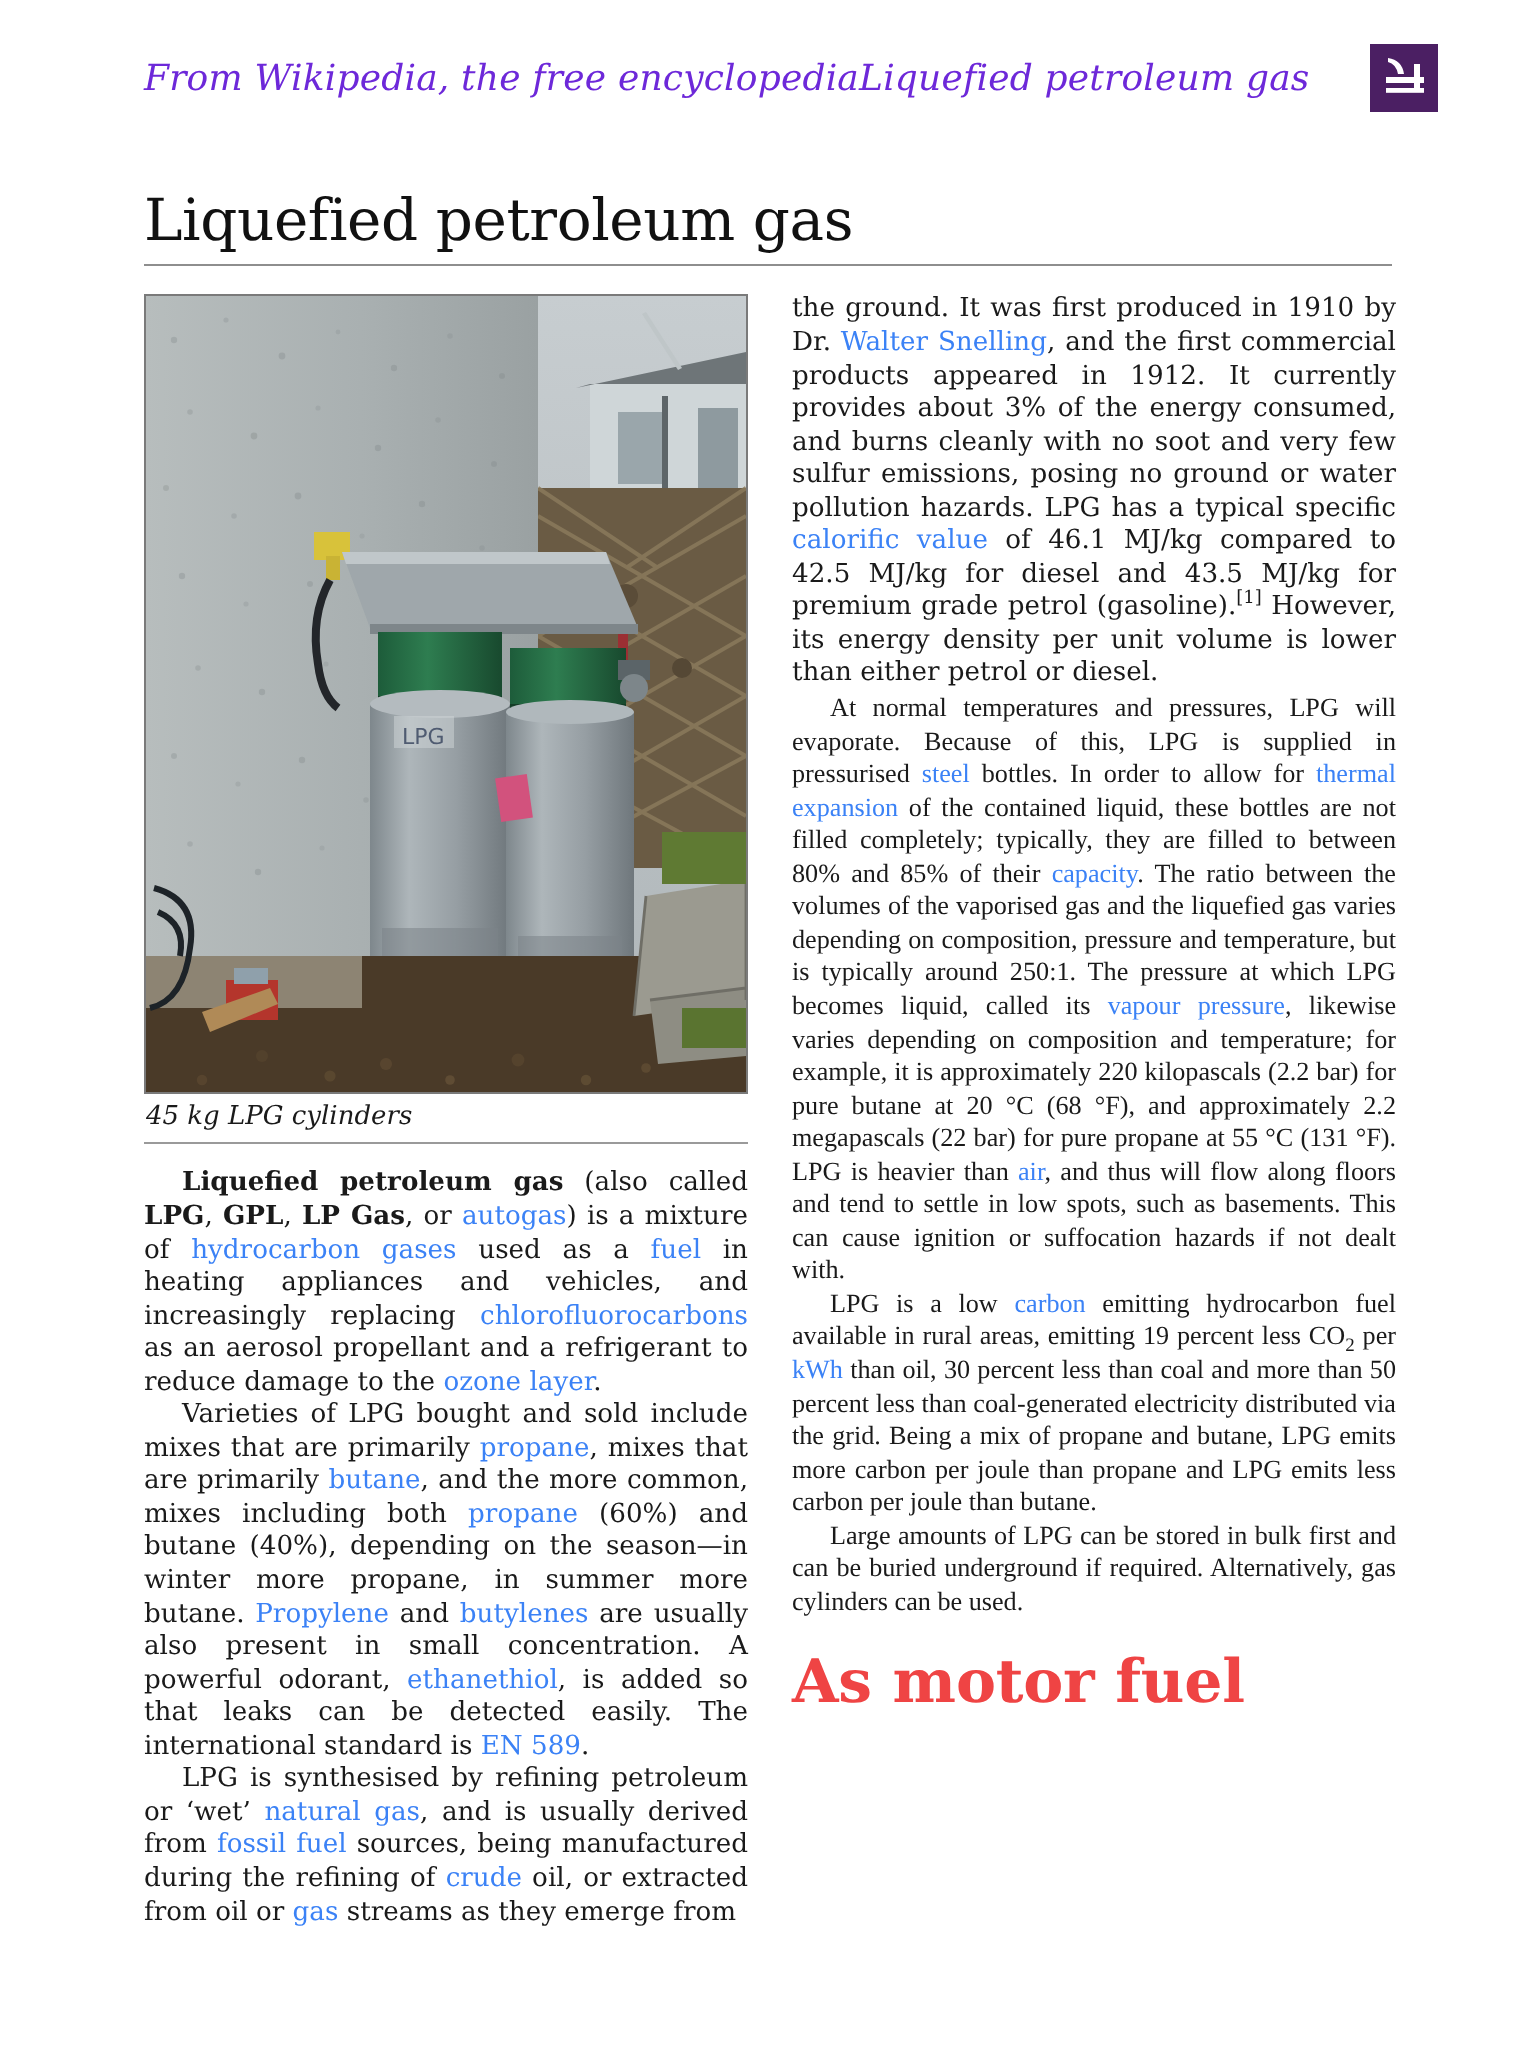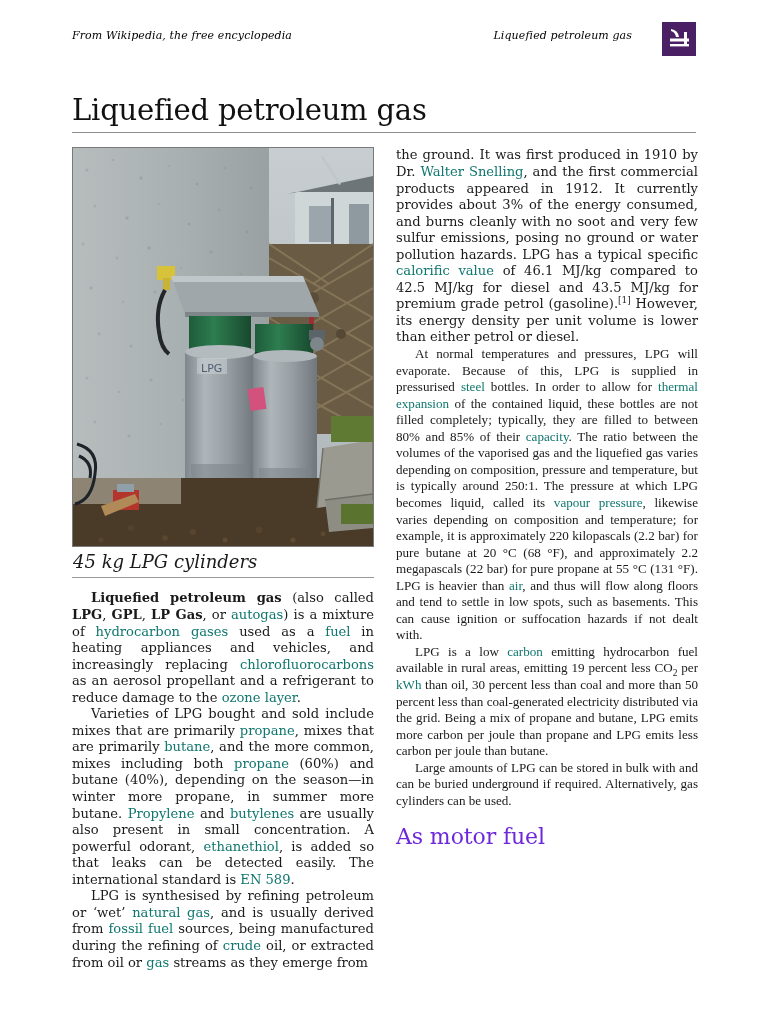--- a/index.html
+++ b/index.html
@@ -25,23 +25,23 @@
   
   .runhead {
     display: flex;
     align-items: flex-start;
     justify-content: space-between;
     height: 46px;
   }
   .runhead-left,
   .runhead-center {
     font-style: italic;
-    font-size: 11px;
+    font-size: 18px;
     letter-spacing: .1px;
-    color: #000000;
+    color: #6d28d9;
     white-space: nowrap;
     padding-top: 7px;
   }
   .runhead-center {
     margin-left: auto;
     margin-right: 30px;
   }
   .wiki-logo {
     width: 34px;
     height: 34px;
@@ -90,60 +90,60 @@
     border: 1px solid #7a7a7a;
     box-sizing: border-box;
     overflow: hidden;
     position: relative;
     background: #8d9496;
     display: block;
   }
   .photo svg { display: block; }
   figcaption.photo-caption {
     font-style: italic;
-    font-size: 18px;
+    font-size: 13px;
     padding: 4px 0 5px 1px;
     color: #1a1a1a;
     border-bottom: 1px solid #9a9a9a;
   }
 
   
   p.prose {
     margin: 0;
     font-size: 13.1px;
     line-height: 16.55px;
     text-align: justify;
     -webkit-hyphens: auto;
     hyphens: auto;
     text-indent: 1.45em;
     color: #1a1a1a;
   }
   p.prose.first { text-indent: 1.45em; }
   .lead { font-weight: bold; }
   a.wlink {
-    color: #0f766e;
+    color: #3b82f6;
     text-decoration: none;
   }
   .italic { }
   sup.cite {
     font-size: 9px;
     vertical-align: super;
     line-height: 0;
   }
   sub.sub {
     font-size: 9.5px;
     vertical-align: sub;
     line-height: 0;
   }
   h2.section-head {
-    font-weight: normal;
-    font-size: 22px;
+    font-weight: bold;
+    font-size: 30px;
     line-height: 1.1;
     margin: 16px 0 0 0;
-    color: #6d28d9;
+    color: #ef4444;
     letter-spacing: -.1px;
   }
   .col-right p.prose + p.prose { margin-top: 0; font-family: Liberation Serif, serif; }
 </style>
 </head>
 <body>
 
 <div class="page">
 
   <div class="runhead">
@@ -338,18 +338,18 @@
     </div>
 
     <div class="col col-right">
 
       <p class="prose" style="text-indent:0"><span>the ground. It was first produced in 1910 by Dr. </span><a class="wlink" href="#">Walter Snelling</a><span>, and the first commercial products appeared in 1912. It currently provides about 3% of the energy consumed, and burns cleanly with no soot and very few sulfur emissions, posing no ground or water pollution hazards. LPG has a typical specific </span><a class="wlink" href="#">calorific value</a><span> of 46.1 MJ/kg compared to 42.5 MJ/kg for diesel and 43.5 MJ/kg for premium grade petrol (gasoline).</span><sup class="cite">[1]</sup><span> However, its energy density per unit </span><span class="italic">volume</span><span> is lower than either petrol or diesel.</span></p>
 
       <p class="prose"><span>At normal temperatures and pressures, LPG will evaporate. Because of this, LPG is supplied in pressurised </span><a class="wlink" href="#">steel</a><span> bottles. In order to allow for </span><a class="wlink" href="#">thermal expansion</a><span> of the contained liquid, these bottles are not filled completely; typically, they are filled to between 80% and 85% of their </span><a class="wlink" href="#">capacity</a><span>. The ratio between the volumes of the vaporised gas and the liquefied gas varies depending on composition, pressure and temperature, but is typically around 250:1. The pressure at which LPG becomes liquid, called its </span><a class="wlink" href="#">vapour pressure</a><span>, likewise varies depending on composition and temperature; for example, it is approximately 220 kilopascals (2.2 bar) for pure butane at 20 °C (68 °F), and approximately 2.2 megapascals (22 bar) for pure propane at 55 °C (131 °F). LPG is heavier than </span><a class="wlink" href="#">air</a><span>, and thus will flow along floors and tend to settle in low spots, such as basements. This can cause ignition or suffocation hazards if not dealt with.</span></p>
 
       <p class="prose"><span>LPG is a low </span><a class="wlink" href="#">carbon</a><span> emitting hydrocarbon fuel available in rural areas, emitting 19 percent less CO</span><sub class="sub">2</sub><span> per </span><a class="wlink" href="#">kWh</a><span> than oil, 30 percent less than coal and more than 50 percent less than coal-generated electricity distributed via the grid. Being a mix of propane and butane, LPG emits more carbon per joule than propane and LPG emits less carbon per joule than butane.</span></p>
 
-      <p class="prose"><span>Large amounts of LPG can be stored in bulk with and can be buried underground if required. Alternatively, gas cylinders can be used.</span></p>
+      <p class="prose"><span>Large amounts of LPG can be stored in bulk first and can be buried underground if required. Alternatively, gas cylinders can be used.</span></p>
 
       <h2 class="section-head">As motor fuel</h2>
     </div>
   </div>
 </div>
 
 </body></html>

